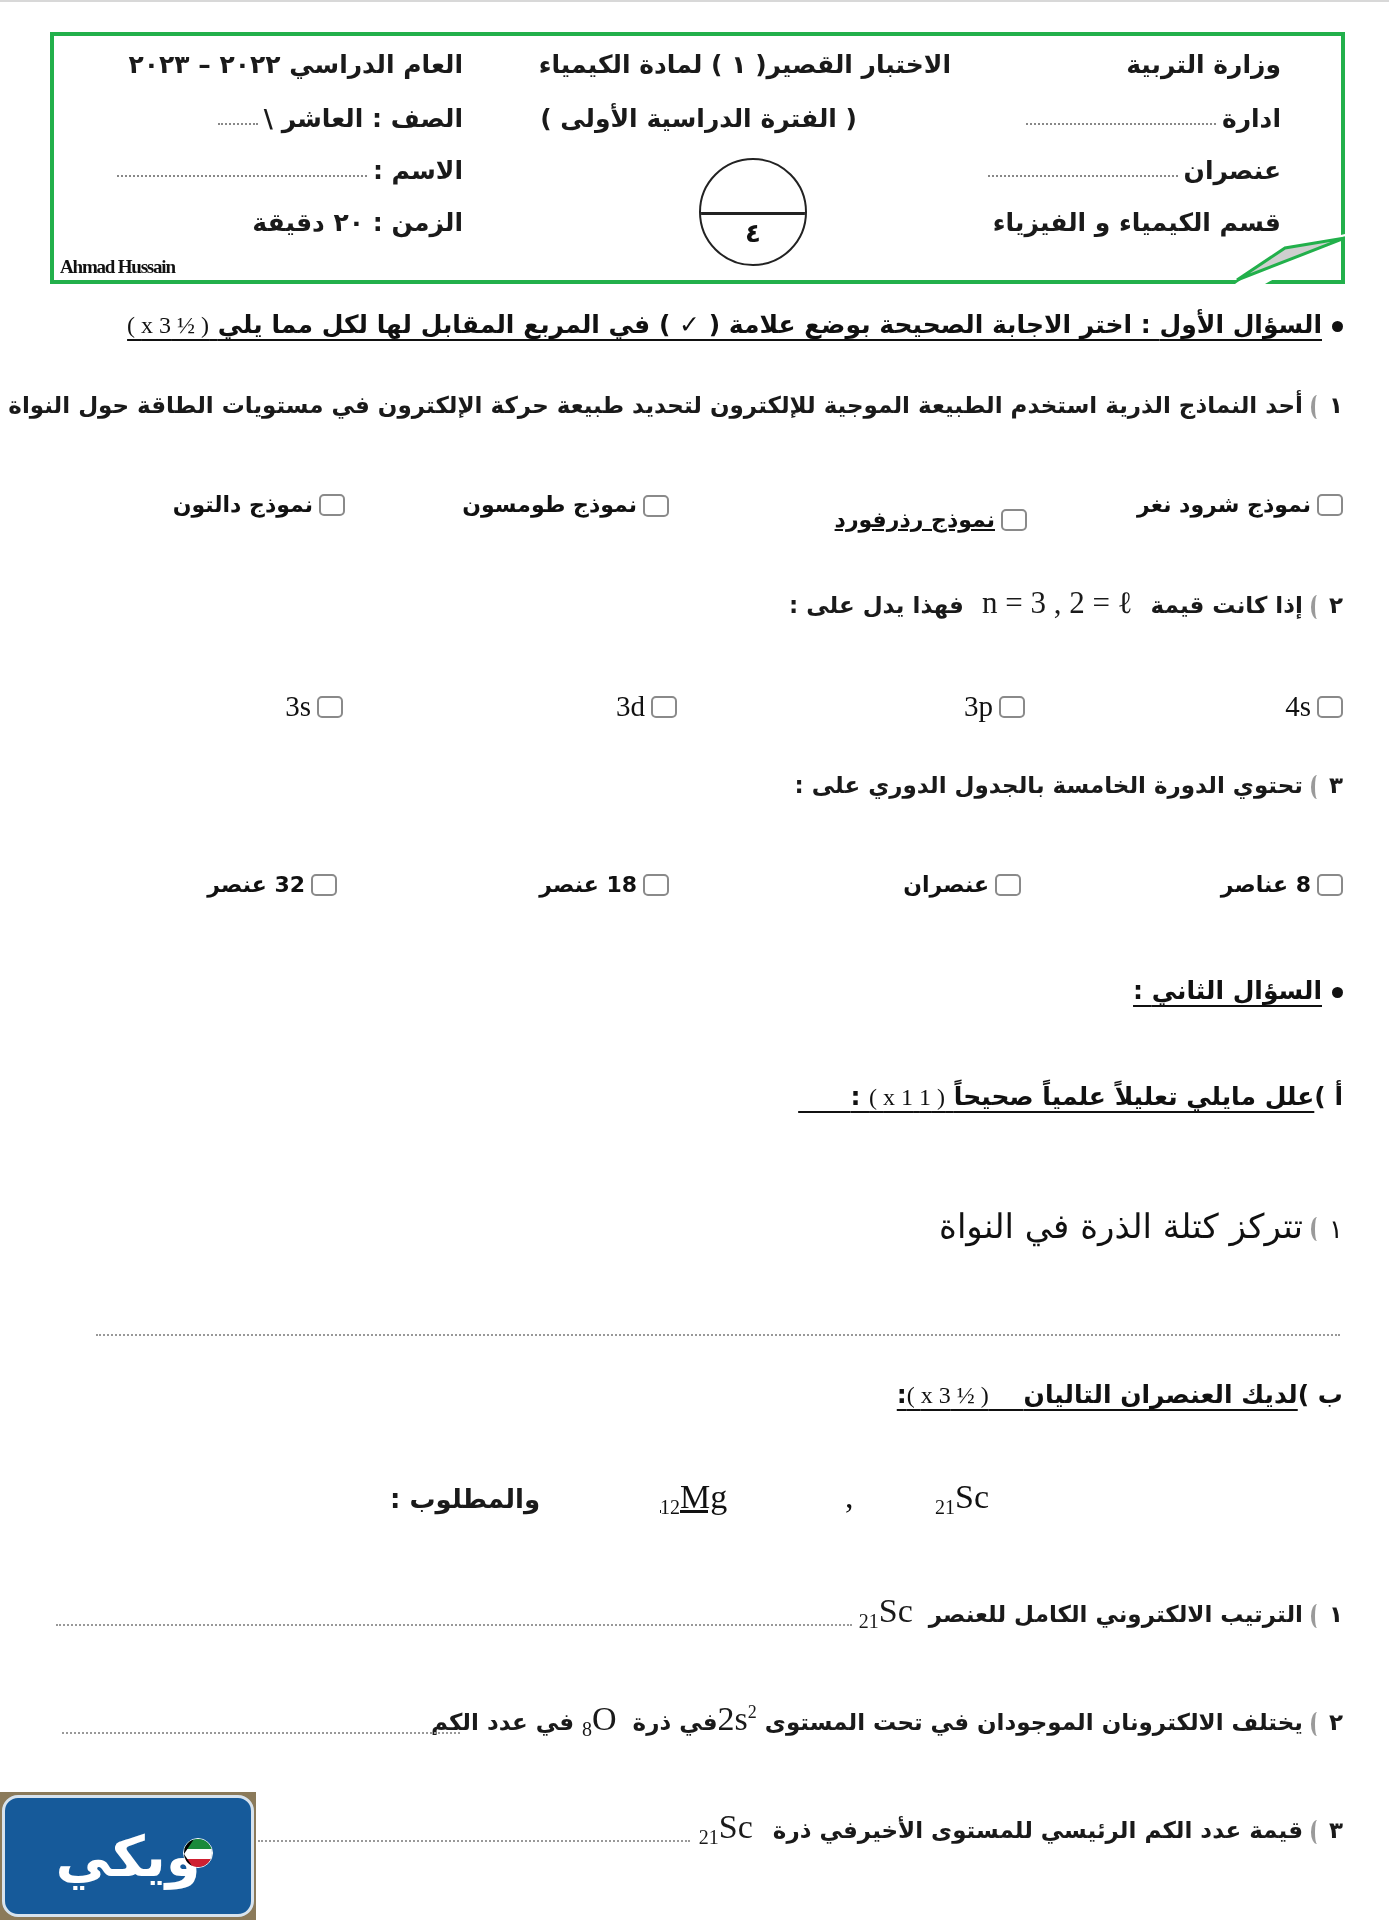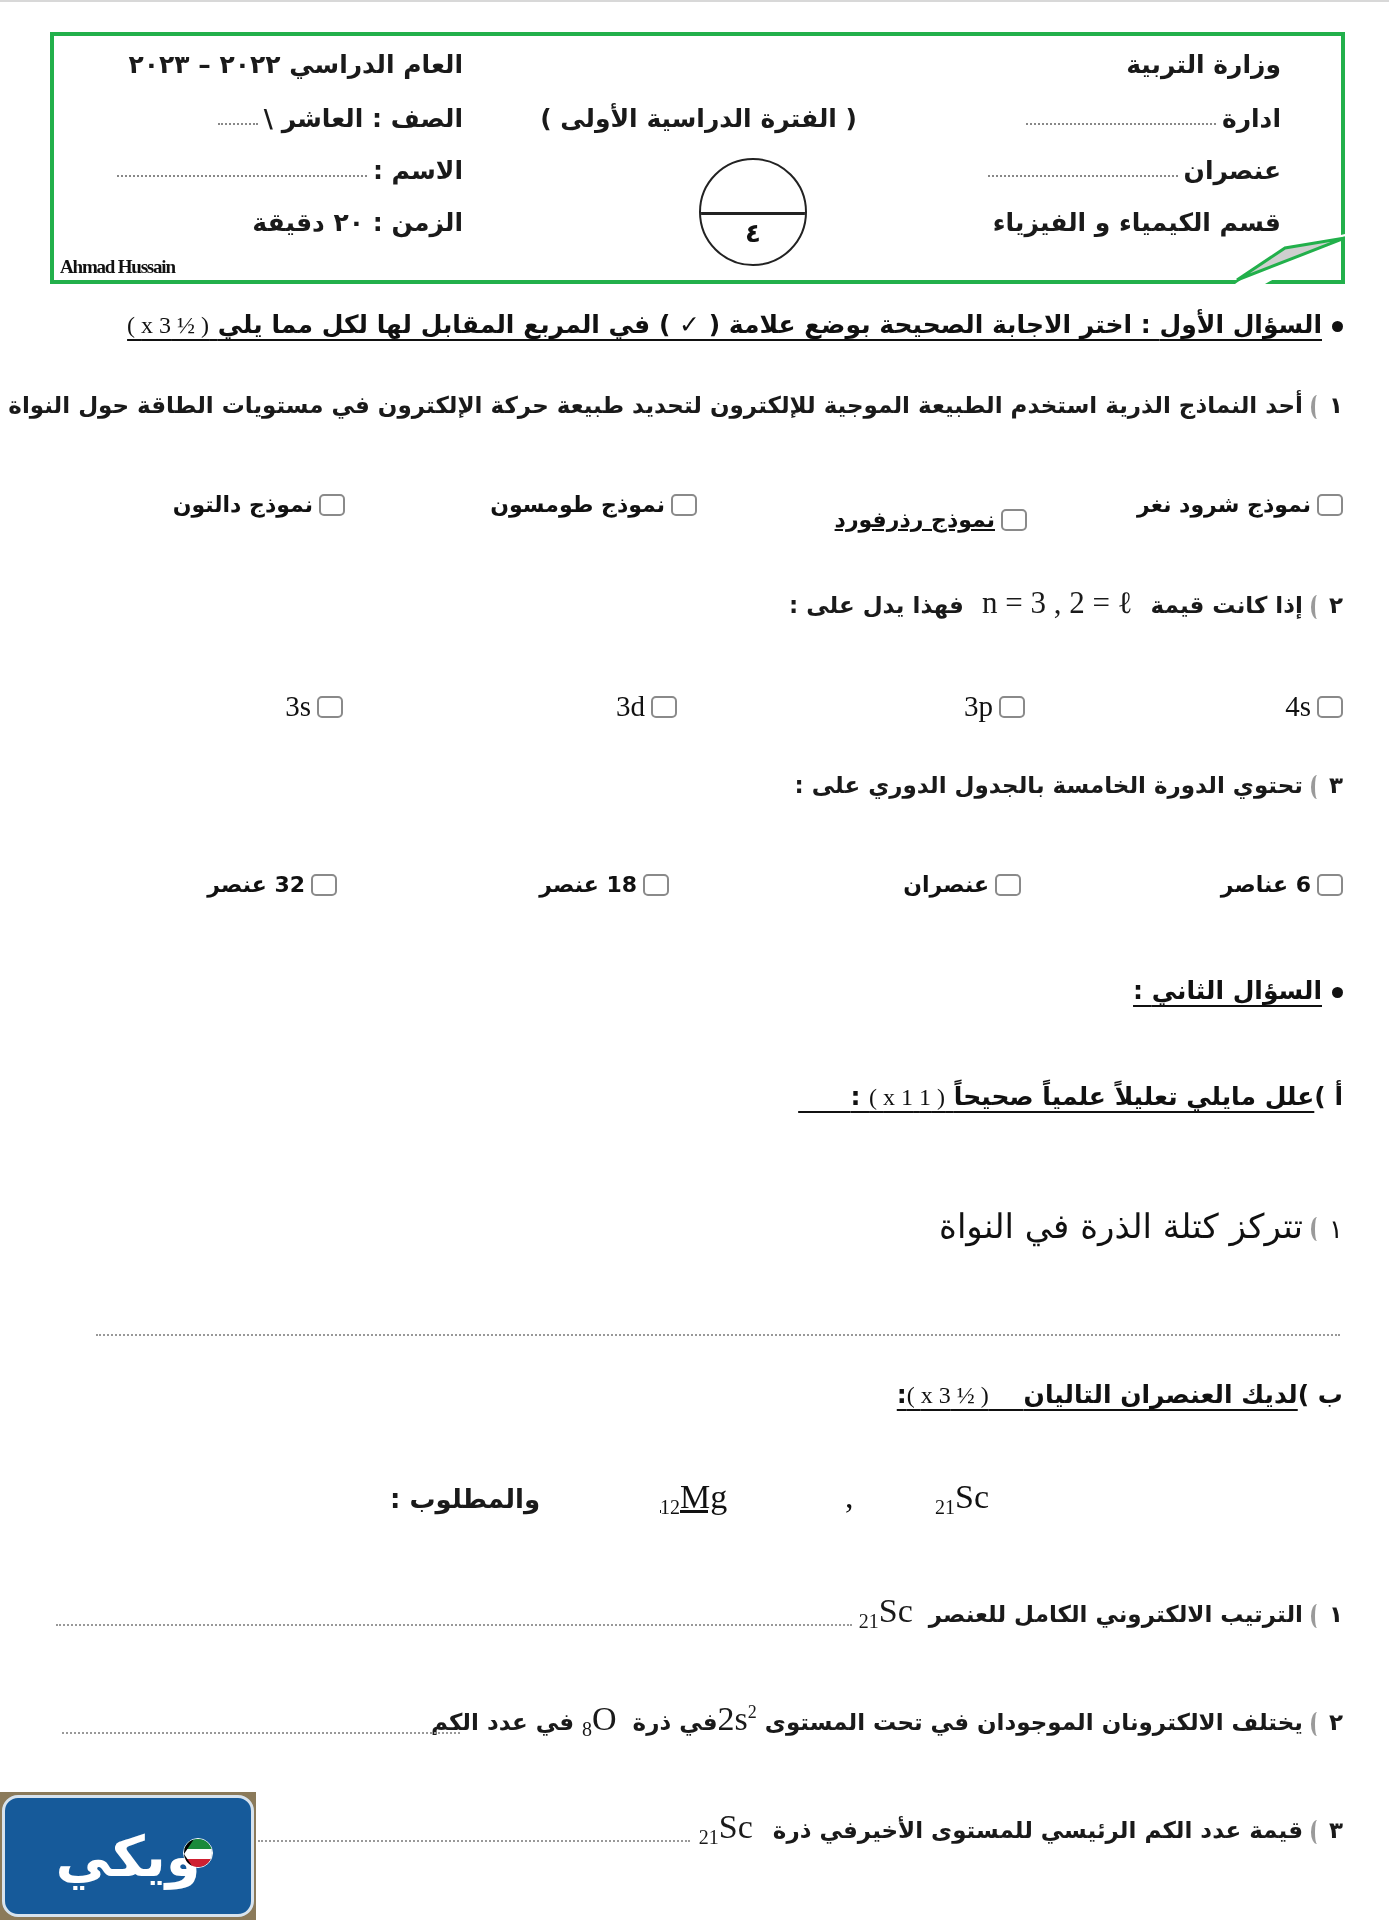--- a/index.html
+++ b/index.html
@@ -64,20 +64,21 @@
 
   <div class="hdr-text" style="right:60px; top:14px;">وزارة التربية</div>
   <div class="hdr-text" style="right:60px; top:68px;">
     <span>ادارة</span><span class="dots" style="width:190px;"></span>
   </div>
   <div class="hdr-text" style="right:60px; top:120px;">
     <span>عنصران</span><span class="dots" style="width:190px;"></span>
   </div>
   <div class="hdr-text" style="right:60px; top:172px;">قسم الكيمياء و الفيزياء</div>
 
+  <div class="hdr-text" style="right:390px; top:14px;">الاختبار القصير( ١ )  لمادة الكيمياء</div>
   <div class="hdr-text" style="right:484px; top:68px;">( الفترة الدراسية الأولى )</div>
 
   <div class="grade-circle">
     <div class="mid"></div>
     <div class="val">٤</div>
   </div>
 
   <div class="hdr-text" style="right:878px; top:14px;">العام الدراسي ٢٠٢٢ – ٢٠٢٣</div>
   <div class="hdr-text" style="right:878px; top:68px;">
     <span>الصف : العاشر \</span><span class="dots" style="width:40px;"></span>
@@ -98,21 +99,21 @@
   <span class="qnum">١</span><span class="crescent"></span><span>أحد النماذج الذرية استخدم الطبيعة الموجية للإلكترون لتحديد طبيعة حركة الإلكترون في مستويات الطاقة حول النواة  :</span>
 </div>
 <div class="opt" style="right:46px; top:492px;">
     <span class="cb"></span>
     <span>نموذج شرود نغر</span>
   </div>
 <div class="opt" style="right:362px; top:507px;text-decoration:underline;">
     <span class="cb"></span>
     <span>نموذج رذرفورد</span>
   </div>
-<div class="opt" style="right:692px; top:492px;">
+<div class="opt" style="right:720px; top:492px;align-items:flex-end;">
     <span class="cb"></span>
     <span>نموذج طومسون</span>
   </div>
 <div class="opt" style="right:1044px; top:492px;">
     <span class="cb"></span>
     <span>نموذج دالتون</span>
   </div>
 
 <div class="q" style="right:46px; top:585px;">
   <span class="qnum">٢</span><span class="crescent"></span><span>إذا كانت قيمة</span>
@@ -134,21 +135,21 @@
 <div class="opt latin" style="right:1046px; top:690px;">
     <span class="cb"></span>
     <span>3s</span>
   </div>
 
 <div class="q" style="right:46px; top:772px;">
   <span class="qnum">٣</span><span class="crescent"></span><span>تحتوي الدورة الخامسة بالجدول الدوري على :</span>
 </div>
 <div class="opt" style="right:46px; top:872px;">
     <span class="cb"></span>
-    <span>6 عناصر</span>
+    <span>8 عناصر</span>
   </div>
 <div class="opt" style="right:368px; top:872px;">
     <span class="cb"></span>
     <span>عنصران</span>
   </div>
 <div class="opt" style="right:720px; top:872px;">
     <span class="cb"></span>
     <span>18 عنصر</span>
   </div>
 <div class="opt" style="right:1052px; top:872px;">

